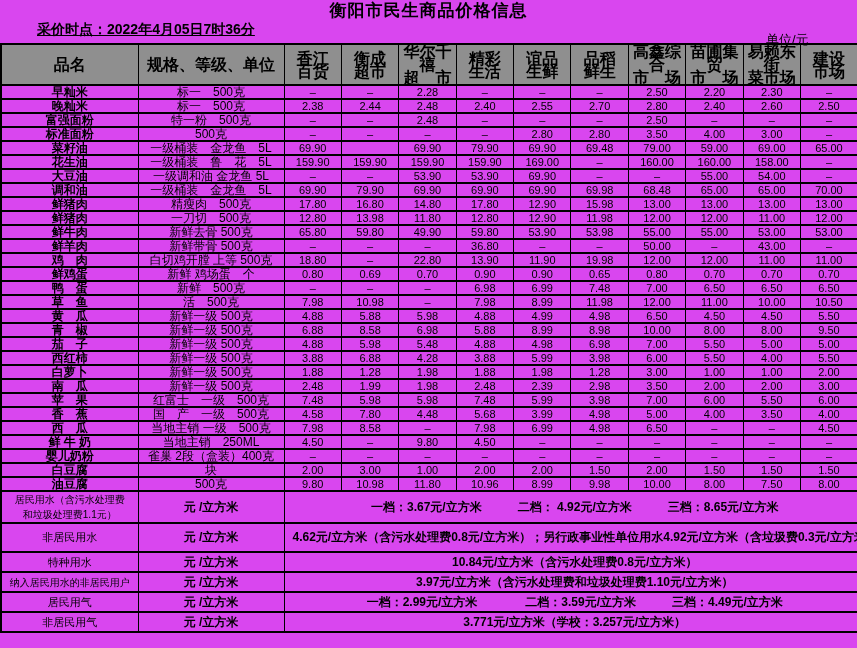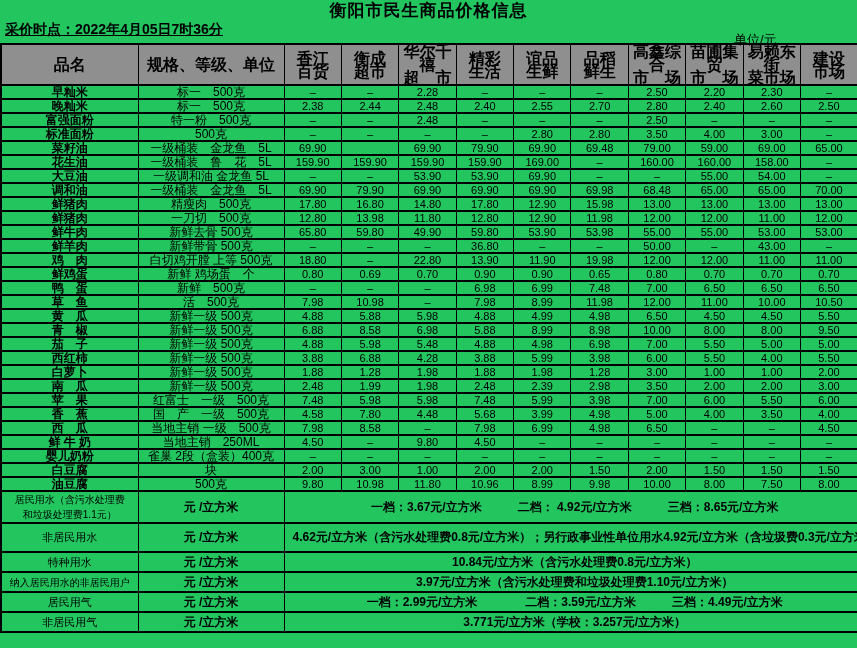--- a/index.html
+++ b/index.html
@@ -1,24 +1,24 @@
 <!DOCTYPE html>
 <html><head>
 <meta charset="utf-8">
 <style>
   html,body { margin:0; padding:0; background:#fff; }
   .page {
-    position:relative; width:857px; height:648px; background:#22c55e;
+    position:relative; width:857px; height:648px; background:#d946ef;
     font-family:"Liberation Sans", sans-serif; color:#000; overflow:hidden;
   }
   .title {
     height:20px; line-height:21px; text-align:center;
     font-size:17px; font-weight:bold; letter-spacing:1px;
   }
-  .meta { position:relative; height:23px; }
+  .meta { position:relative; height:23px;margin-left:32px; }
   .collection-time {
     position:absolute; left:5px; top:1px; font-size:14px; font-weight:bold;
     text-decoration:underline;
   }
   .unit-label { position:absolute; left:734px; top:11px; font-size:13px; }
   table.price-table {
     border-collapse:collapse; table-layout:fixed; width:857px;
     border:2px solid #000;
   }
   .price-table th, .price-table td {

